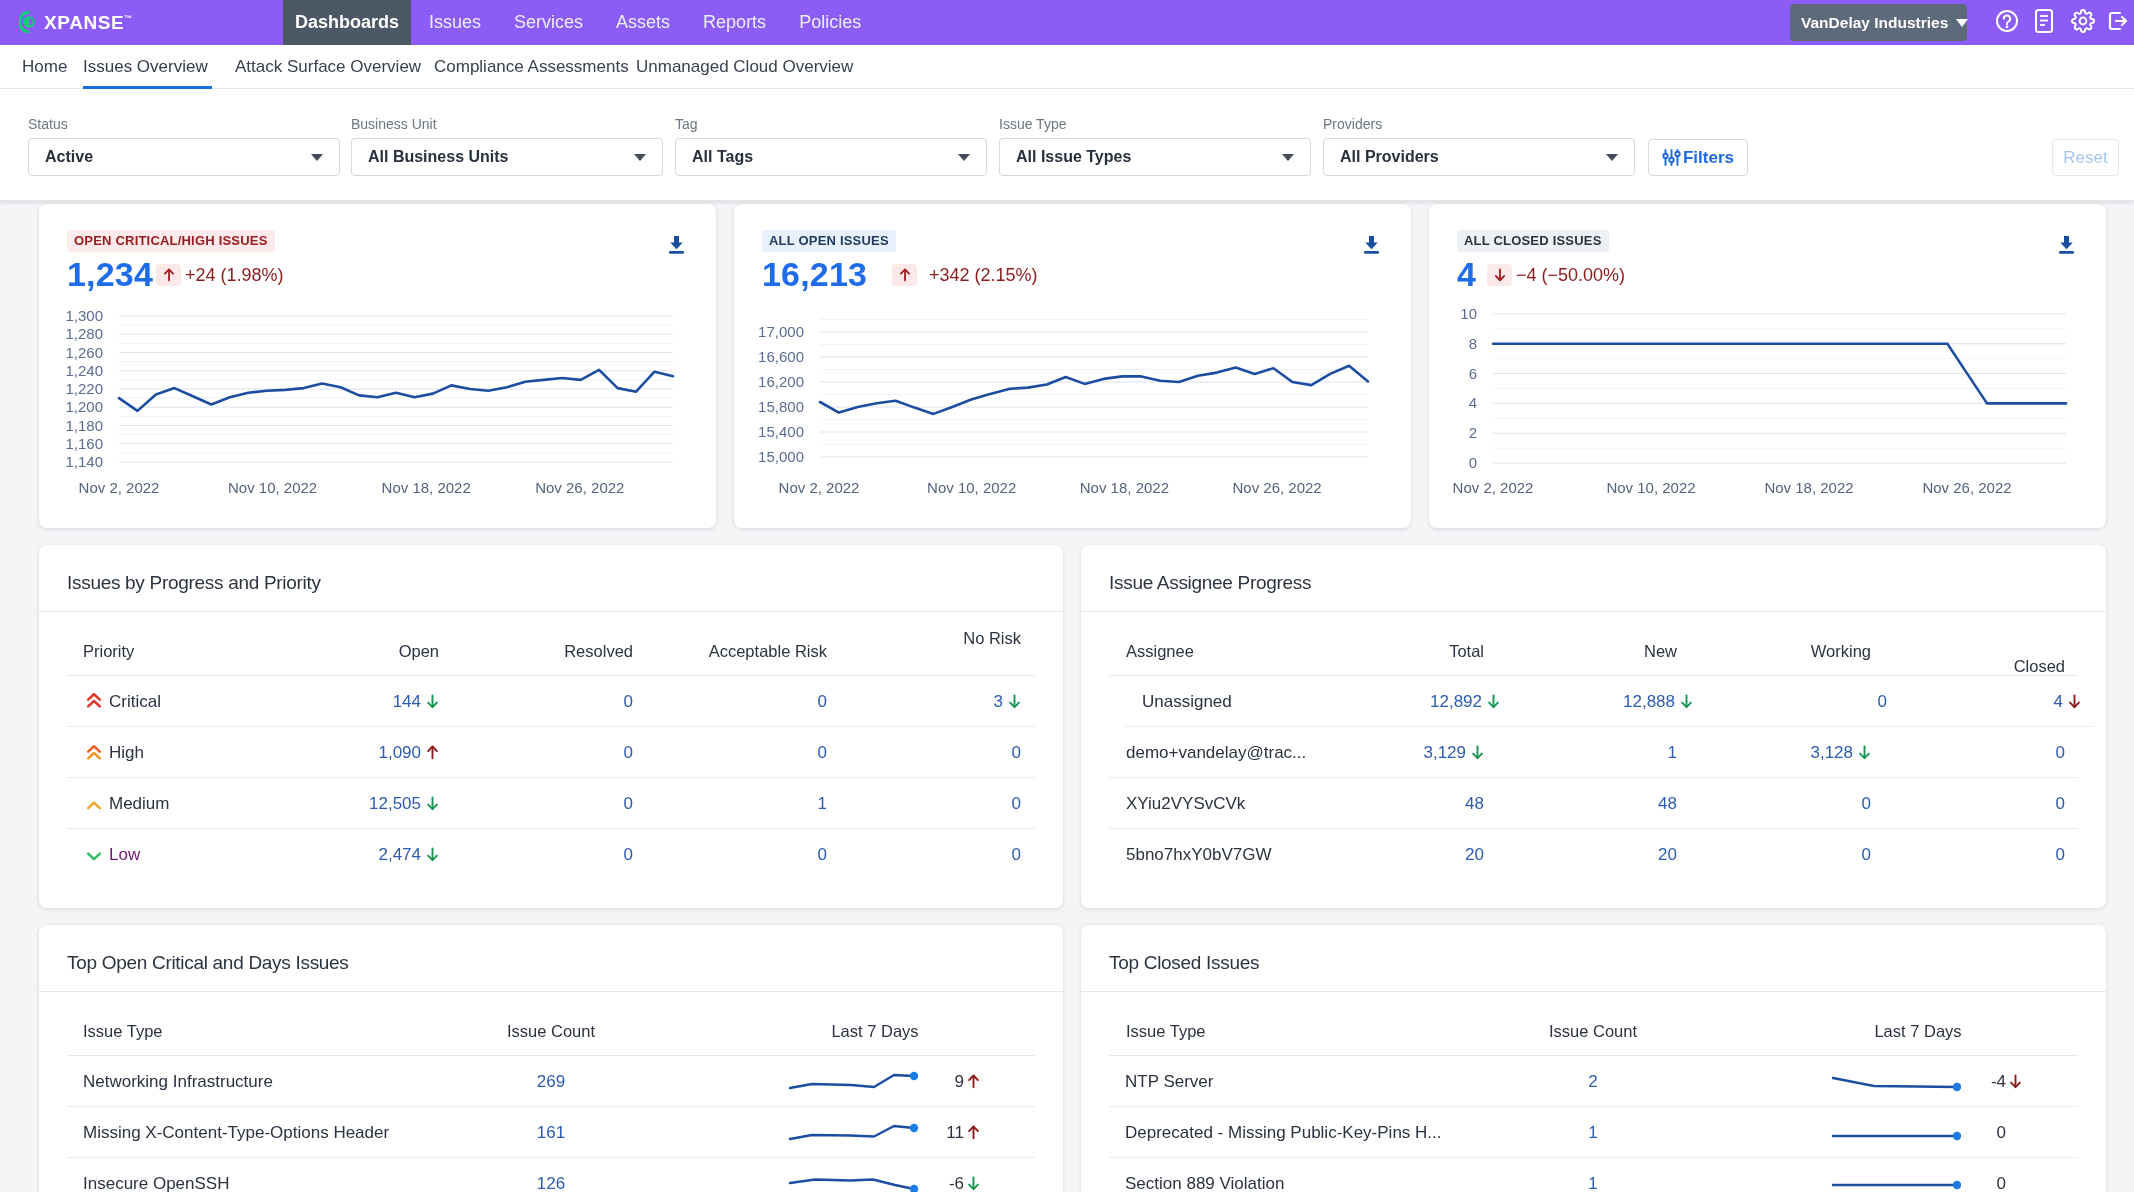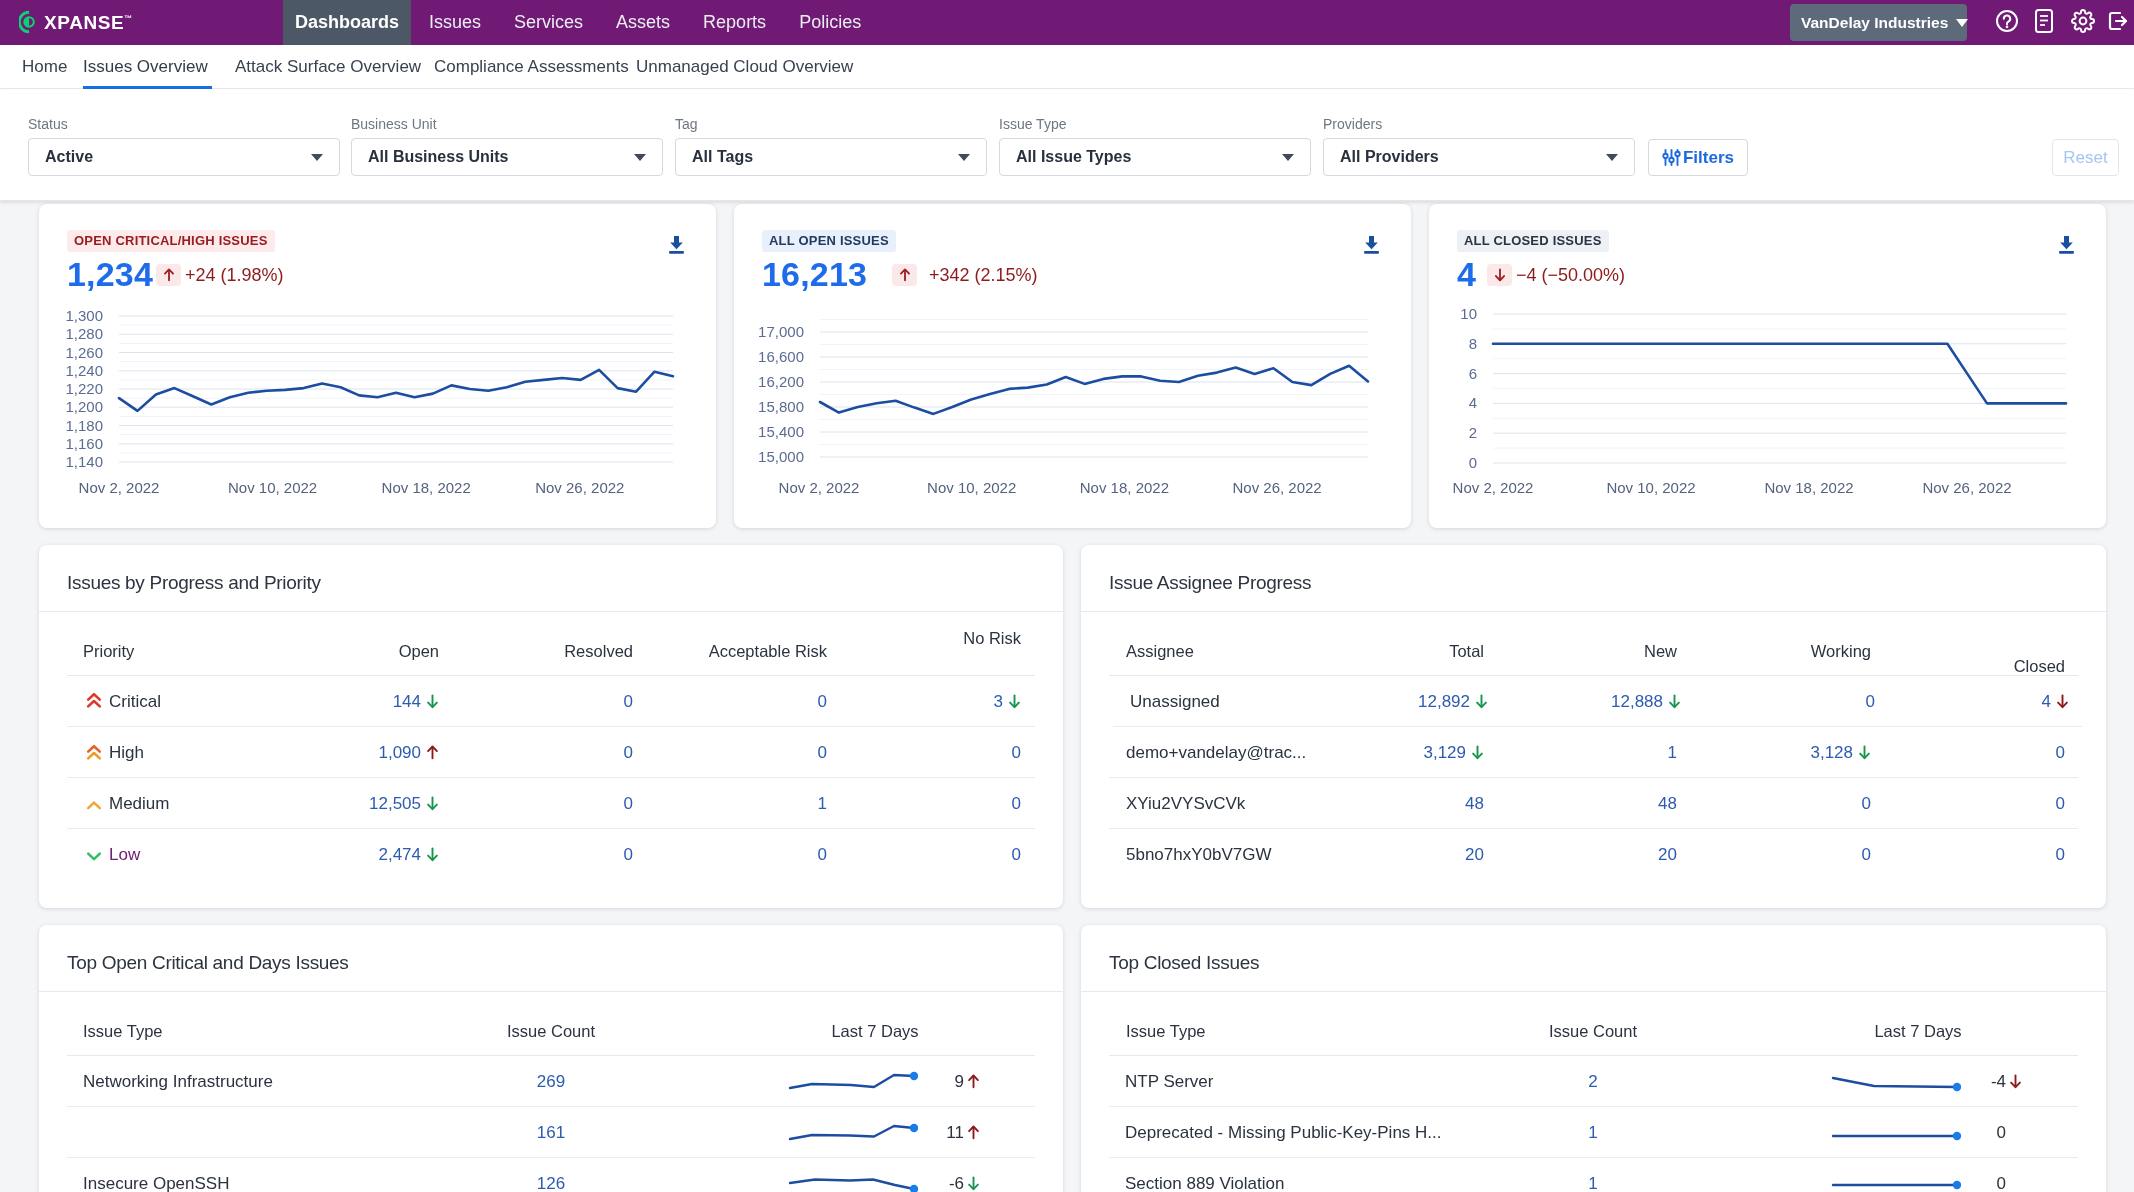--- a/index.html
+++ b/index.html
@@ -10,21 +10,21 @@
 .caret{width:0;height:0;border-left:6px solid transparent;border-right:6px solid transparent;
 border-top:7px solid #434b58}
 .fbtn{border:1px solid #d5d8dd;border-radius:4px;display:flex;align-items:center;justify-content:center;
 font-size:17px;font-weight:700;color:#1d6ae0}
 .rbtn{border:1px solid #e4e6e9;border-radius:4px;display:flex;align-items:center;justify-content:center;
 font-size:17px;color:#a5c6ef}
 .sni{position:absolute;top:0;height:44px;display:flex;align-items:center;font-size:17px;color:#39424f;padding:0 4px 0 0}
 .sni.active{color:#333c4a}
 .sni.active:after{content:"";position:absolute;left:0;right:0;bottom:0;height:3px;background:#1570e0}
 </style></head><body>
-<div class="abs" style="left:0;top:0;width:2134px;height:45px;background:#701a75">
+<div class="abs" style="left:0;top:0;width:2134px;height:45px;background:#8b5cf6">
     <svg class="abs" style="left:19px;top:10px" width="21" height="24" viewBox="0 0 24 28">
       <path d="M11.5 2.6 A 11.3 11.3 0 0 0 11.5 25.4" fill="none" stroke="#0bd173" stroke-width="3.4"></path>
       <path d="M11.5 7.3 A 6.7 6.7 0 0 0 11.5 20.7 Z" fill="#0bd173"></path>
       <path d="M11.5 8.5 A 5.5 5.5 0 0 1 11.5 19.5" fill="none" stroke="#0bd173" stroke-width="2.4"></path>
     </svg>
     <div class="abs" style="left:44px;top:12px;font-size:19px;font-weight:700;color:#fff;letter-spacing:.6px">XPANSE<span style="font-size:8px;vertical-align:8px;letter-spacing:0">™</span></div>
     <div class="abs" style="left:283px;top:0;width:128px;height:45px;background:#4d5866;display:flex;align-items:center;justify-content:center;color:#fff;font-size:18px;font-weight:700">Dashboards</div>
     <div class="abs" style="left:429px;top:0;height:45px;display:flex;align-items:center;gap:33px;font-size:18px;color:#eceef2">
       <span>Issues</span>
       <span>Services</span>
@@ -346,21 +346,21 @@
     <div class="abs" style="left:28px;top:4px;height:67px;display:flex;align-items:center;font-size:19px;font-weight:400;color:#2c3440;letter-spacing:-.3px">Issue Assignee Progress</div>
     <div class="abs" style="left:0;top:66px;width:100%;height:1px;background:#e7e9ec"></div>
     <div class="abs" style="left:0;top:67px;width:100%;height:64px;">
       <div class="abs" style="left:28px;right:28px;bottom:0;height:1px;background:#e5e8ec"></div>
       <div class="abs" style="left:45px;top:0;height:100%;display:flex;align-items:flex-end;padding-bottom:15px;font-size:16.5px;font-weight:400;color:#2b3340">Assignee</div>
       <div class="abs" style="right:622px;top:0;height:100%;display:flex;align-items:flex-end;padding-bottom:15px;font-size:16.5px;font-weight:400;color:#2b3340">Total</div>
       <div class="abs" style="right:429px;top:0;height:100%;display:flex;align-items:flex-end;padding-bottom:15px;font-size:16.5px;font-weight:400;color:#2b3340">New</div>
       <div class="abs" style="right:235px;top:0;height:100%;display:flex;align-items:flex-end;padding-bottom:15px;font-size:16.5px;font-weight:400;color:#2b3340">Working</div>
       <div class="abs" style="right:41px;top:0;height:100%;display:flex;align-items:flex-end;padding-bottom:0;font-size:16.5px;font-weight:400;color:#2b3340">Closed</div>
     </div>
-    <div class="abs" style="left:4px;top:131px;width:100%;height:51px;">
+    <div class="abs" style="left:16px;top:131px;width:100%;height:51px;">
       <div class="abs" style="left:28px;right:28px;bottom:0;height:1px;background:#e9ebef"></div>
       <div class="abs" style="left:45px;top:0;height:100%;display:flex;align-items:center;font-size:17px;color:#2b3340">Unassigned</div>
       <div class="abs" style="right:622px;top:0;height:100%;display:flex;align-items:center;font-size:17px">
         <span style="color:#2d5bb0">12,892</span> 
         <svg style="margin-left:5px" width="13" height="17" viewBox="0 0 13 17">
           <line x1="6.5" y1="2.5" x2="6.5" y2="13.8" stroke="#17954f" stroke-width="1.9" stroke-linecap="round"></line>
           <polyline points="2.1,9.6 6.5,14.2 10.9,9.6" fill="none" stroke="#17954f" stroke-width="1.9" stroke-linecap="round" stroke-linejoin="round"></polyline>
         </svg>
       </div>
       <div class="abs" style="right:429px;top:0;height:100%;display:flex;align-items:center;font-size:17px">
@@ -457,20 +457,21 @@
       <div class="abs" style="right:99px;top:0;height:100%;display:flex;align-items:center;font-size:17px;color:#2b3340">9</div>
       <div class="abs" style="left:928px;top:0;height:100%;display:flex;align-items:center">
         <svg style="margin-left:0px" width="13" height="17" viewBox="0 0 13 17">
           <line x1="6.5" y1="14.2" x2="6.5" y2="2.9" stroke="#8e1b1b" stroke-width="1.9" stroke-linecap="round"></line>
           <polyline points="2.1,7.1 6.5,2.5 10.9,7.1" fill="none" stroke="#8e1b1b" stroke-width="1.9" stroke-linecap="round" stroke-linejoin="round"></polyline>
         </svg>
       </div>
     </div>
     <div class="abs" style="left:0;top:182px;width:100%;height:51px;">
       <div class="abs" style="left:28px;right:28px;bottom:0;height:1px;background:#e9ebef"></div>
+      <div class="abs" style="left:44px;top:0;height:100%;display:flex;align-items:center;font-size:17px;color:#2b3340">Missing X-Content-Type-Options Header</div>
       <div class="abs" style="left:437px;width:150px;top:0;height:100%;display:flex;align-items:center;justify-content:center;font-size:17px;color:#2d5bb0">161</div>
       <svg class="abs" style="left:747px;top:11px" width="132" height="27" viewBox="0 0 132 27">
         <polyline points="4.0,21.0 26.0,17.0 64.0,17.5 88.0,18.5 108.0,8.0 128.0,10.0" fill="none" stroke="#1c4da1" stroke-width="2.4" stroke-linejoin="round" stroke-linecap="round"></polyline>
         <circle cx="128.0" cy="10.0" r="4.2" fill="#1b7ce8"></circle>
       </svg>
       <div class="abs" style="right:99px;top:0;height:100%;display:flex;align-items:center;font-size:17px;color:#2b3340">11</div>
       <div class="abs" style="left:928px;top:0;height:100%;display:flex;align-items:center">
         <svg style="margin-left:0px" width="13" height="17" viewBox="0 0 13 17">
           <line x1="6.5" y1="14.2" x2="6.5" y2="2.9" stroke="#8e1b1b" stroke-width="1.9" stroke-linecap="round"></line>
           <polyline points="2.1,7.1 6.5,2.5 10.9,7.1" fill="none" stroke="#8e1b1b" stroke-width="1.9" stroke-linecap="round" stroke-linejoin="round"></polyline>

